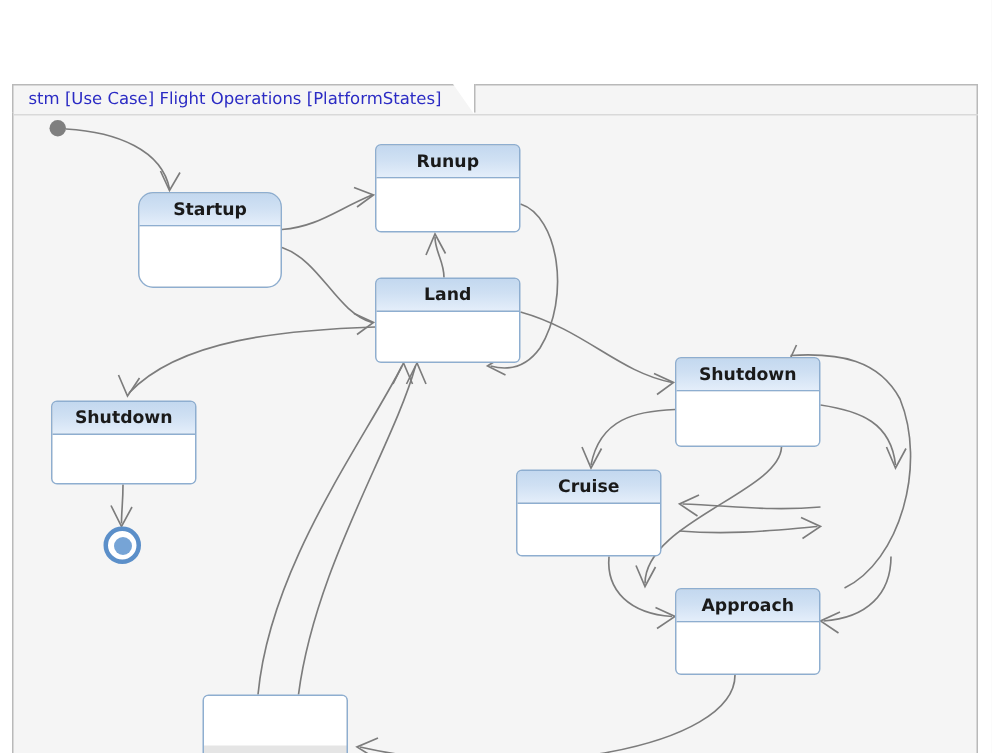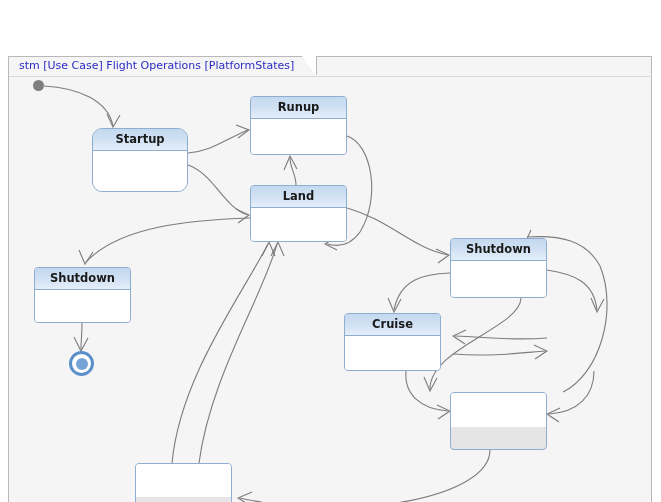--- a/index.html
+++ b/index.html
@@ -208,20 +208,21 @@
     <div class="body"></div>
   </div>
 
   <div class="state" style="left:344px;top:265px;width:97px;height:58px;">
     <div class="hdr">Cruise</div>
     <div class="body"></div>
   </div>
 
 
   <div class="state" style="left:450px;top:344px;width:97px;height:58px;">
+    <div class="hdr">Approach</div>
     <div class="body"></div>
   </div>
 
   <div class="state" style="left:135px;top:415px;width:97px;height:57px;">
     <div class="body"></div>
   </div>
 
   <div class="initial" style="left:33px;top:32px;"></div>
 
   <div class="final" style="left:69px;top:303px;"></div>

